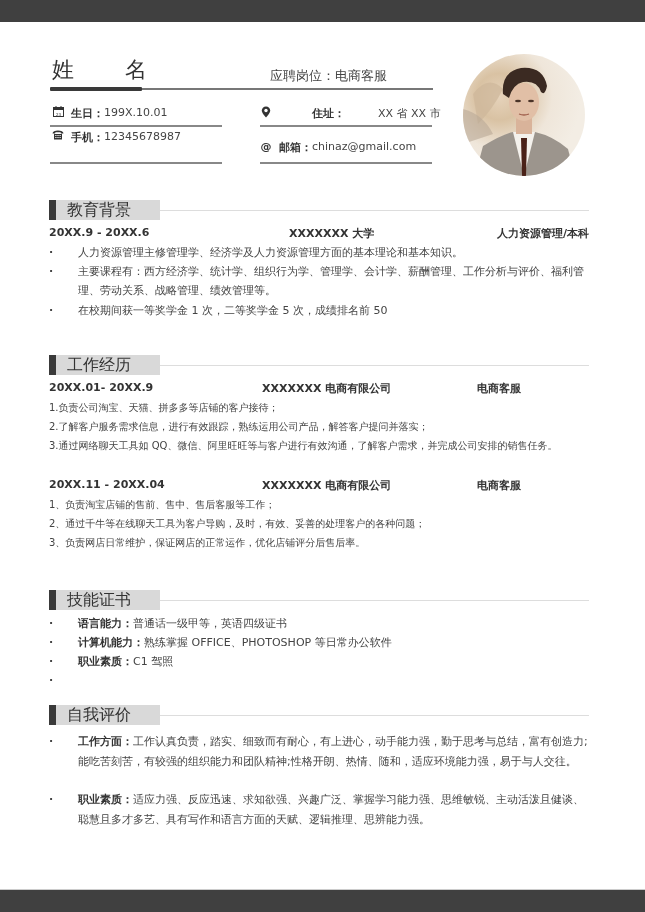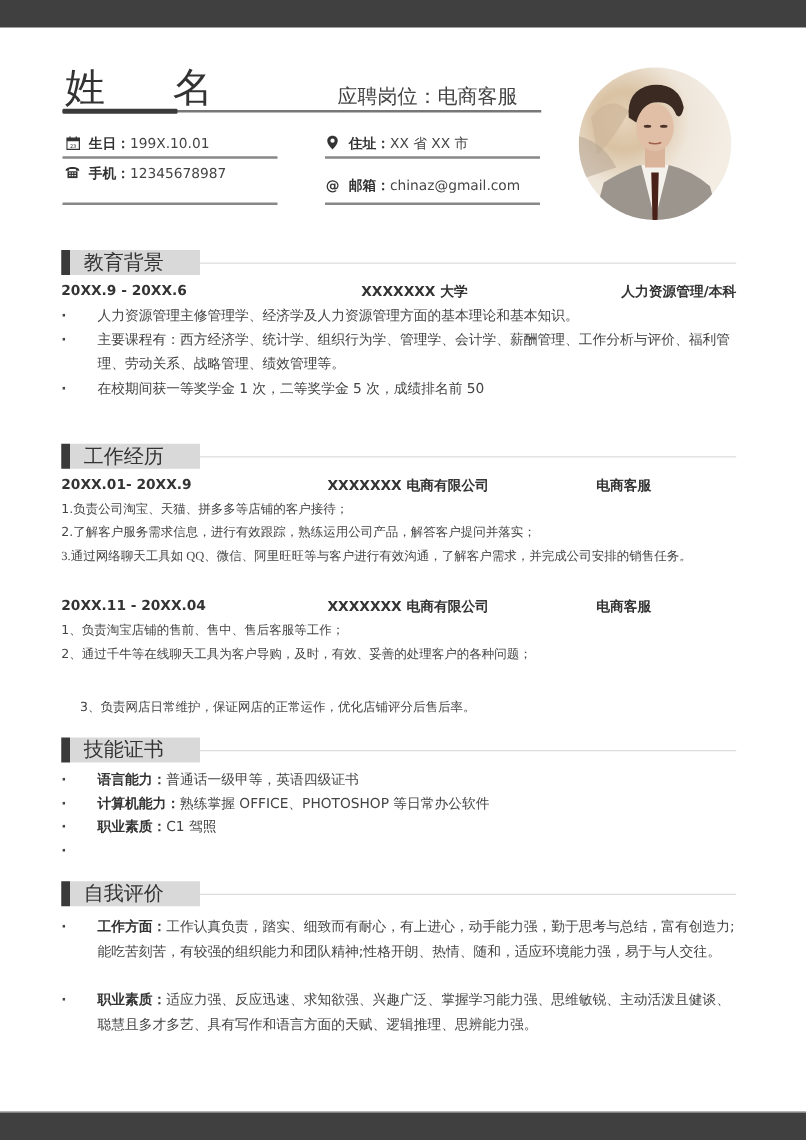--- a/index.html
+++ b/index.html
@@ -1,26 +1,26 @@
 <!DOCTYPE html>
 <html><head>
 <meta charset="utf-8">
 <style>
   * { margin: 0; padding: 0; box-sizing: border-box; }
   html, body { width: 645px; height: 912px; background: #fff; overflow: hidden; }
   body { font-family: "DejaVu Sans", "Liberation Sans", sans-serif; color: #333; position: relative; }
   .topbar { position: absolute; left: 0; top: 0; width: 645px; height: 22px; background: #404040; }
   .bottombar { position: absolute; left: 0; top: 889px; width: 645px; height: 23px; background: #404040; border-top: 1px solid #ccc; }
 
-  .name { position: absolute; left: 52px; top: 52px; font-size: 32px; letter-spacing: 22px; color: #333; font-weight: 400; line-height: 36px; }
+  .name { position: absolute; left: 52px; top: 52px; font-size: 22px; letter-spacing: 22px; color: #333; font-weight: 400; line-height: 36px; }
   .name-underline { position: absolute; left: 50px; top: 88px; width: 383px; height: 2px; background: #777; }
   .name-underline-bold { position: absolute; left: 50px; top: 87px; width: 92px; height: 4px; background: #3a3a3a; border-radius: 1px; }
-  .position { position: absolute; left: 270px; top: 67px; font-size: 16px; color: #444; }
-
-  .info { position: absolute; font-size: 11px; color: #444; display: flex; align-items: center; height: 16px; }
+  .position { position: absolute; left: 270px; top: 67px; font-size: 13px; color: #444; }
+
+  .info { position: absolute; font-size: 11px; color: #444; display: flex; height: 16px; }
   .info .icon { width: 14px; display: inline-flex; justify-content: center; margin-right: 6px; font-size: 11px; color: #333; }
   .info .lab { font-weight: 700; color: #333; }
   .info-line { position: absolute; height: 2px; background: #888; }
 
   .photo { position: absolute; left: 463px; top: 54px; width: 122px; height: 122px; border-radius: 50%; overflow: hidden;
     background: radial-gradient(circle at 30% 35%, #e6d3bb 0%, #d9c2a3 20%, #efe6da 45%, #f3ede4 70%); }
 
   .sec-head { position: absolute; left: 49px; height: 20px; width: 540px; }
   .sec-head .bar { position: absolute; left: 0; top: 0; width: 7px; height: 20px; background: #3a3a3a; }
   .sec-head .tab { position: absolute; left: 7px; top: 0; width: 104px; height: 20px; background: #d9d9d9; }
@@ -57,21 +57,21 @@
         <rect x="2.5" y="0" width="1" height="2" fill="#333"></rect>
         <rect x="7.5" y="0" width="1" height="2" fill="#333"></rect>
         <text x="5.5" y="9.5" font-size="4" text-anchor="middle" fill="#333">23</text>
       </svg>
   </span>
   <span class="lab">生日：</span>
   <span>199X.10.01</span>
 </div>
 <div class="info-line" style="left:50px; top:125px; width:172px;"></div>
 
-<div class="info" style="left:259px; top:106px;">
+<div class="info" style="left:259px; top:106px;gap:33px;">
   <span class="icon">
     <svg width="10" height="12" viewBox="0 0 10 12">
         <path d="M5 0.5C2.5 0.5 0.8 2.3 0.8 4.6 0.8 7.6 5 11.5 5 11.5S9.2 7.6 9.2 4.6C9.2 2.3 7.5 0.5 5 0.5Z" fill="#333"></path>
         <circle cx="5" cy="4.5" r="1.7" fill="#fff"></circle>
       </svg>
   </span>
   <span class="lab">住址：</span>
   <span>XX 省 XX 市</span>
 </div>
 <div class="info-line" style="left:260px; top:125px; width:172px;"></div>
@@ -153,30 +153,30 @@
   <div class="title">工作经历</div>
   <div class="line"></div>
 </div>
 <div class="row-head" style="top:381px;">
   <span style="left:0;">20XX.01- 20XX.9</span>
   <span style="left:213px;">XXXXXXX 电商有限公司</span>
   <span style="left:428px;">电商客服</span>
 </div>
 <div class="plain" style="top:398px;">1.负责公司淘宝、天猫、拼多多等店铺的客户接待；</div>
 <div class="plain" style="top:417px;">2.了解客户服务需求信息，进行有效跟踪，熟练运用公司产品，解答客户提问并落实；</div>
-<div class="plain" style="top:436px; width:540px;font-family:Liberation Serif, serif;">3.通过网络聊天工具如 QQ、微信、阿里旺旺等与客户进行有效沟通，了解客户需求，并完成公司安排的销售任务。</div>
+<div class="plain" style="top:436px; width:540px;">3.通过网络聊天工具如 QQ、微信、阿里旺旺等与客户进行有效沟通，了解客户需求，并完成公司安排的销售任务。</div>
 
 <div class="row-head" style="top:478px;">
   <span style="left:0;">20XX.11 - 20XX.04</span>
   <span style="left:213px;">XXXXXXX 电商有限公司</span>
   <span style="left:428px;">电商客服</span>
 </div>
 <div class="plain" style="top:495px;">1、负责淘宝店铺的售前、售中、售后客服等工作；</div>
 <div class="plain" style="top:514px;">2、通过千牛等在线聊天工具为客户导购，及时，有效、妥善的处理客户的各种问题；</div>
-<div class="plain" style="top:557px;margin-left:15px;">3、负责网店日常维护，保证网店的正常运作，优化店铺评分后售后率。</div>
+<div class="plain" style="top:533px;">3、负责网店日常维护，保证网店的正常运作，优化店铺评分后售后率。</div>
 
 <div class="sec-head" style="top:590px;">
   <div class="bar"></div>
   <div class="tab"></div>
   <div class="title">技能证书</div>
   <div class="line"></div>
 </div>
 <div class="bullet-item" style="top:614px;">
   <span class="dot">·</span>
   <span class="txt"><span class="b">语言能力：</span><span>普通话一级甲等，英语四级证书</span></span>

